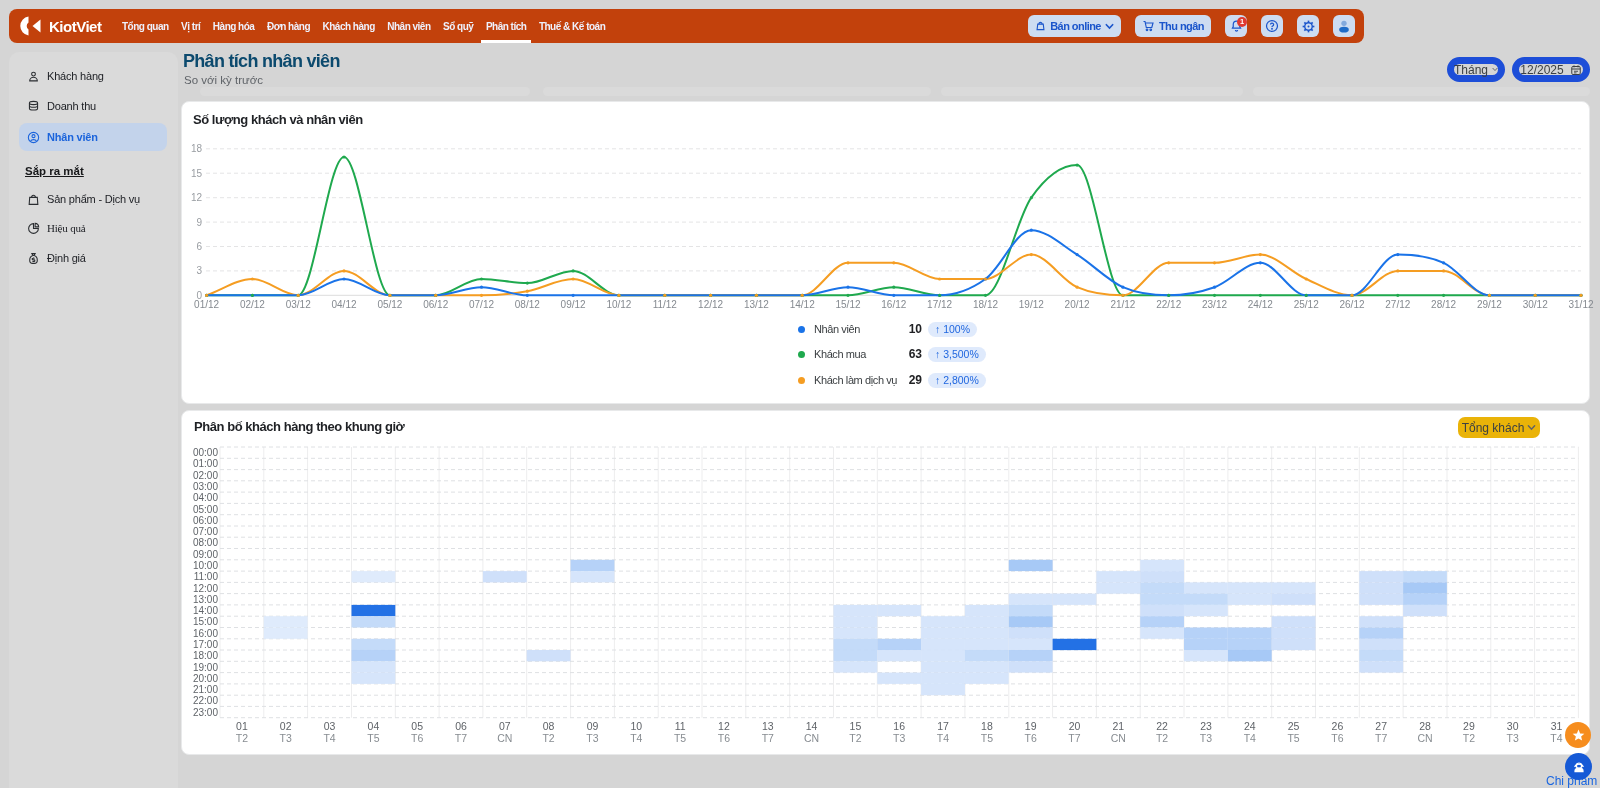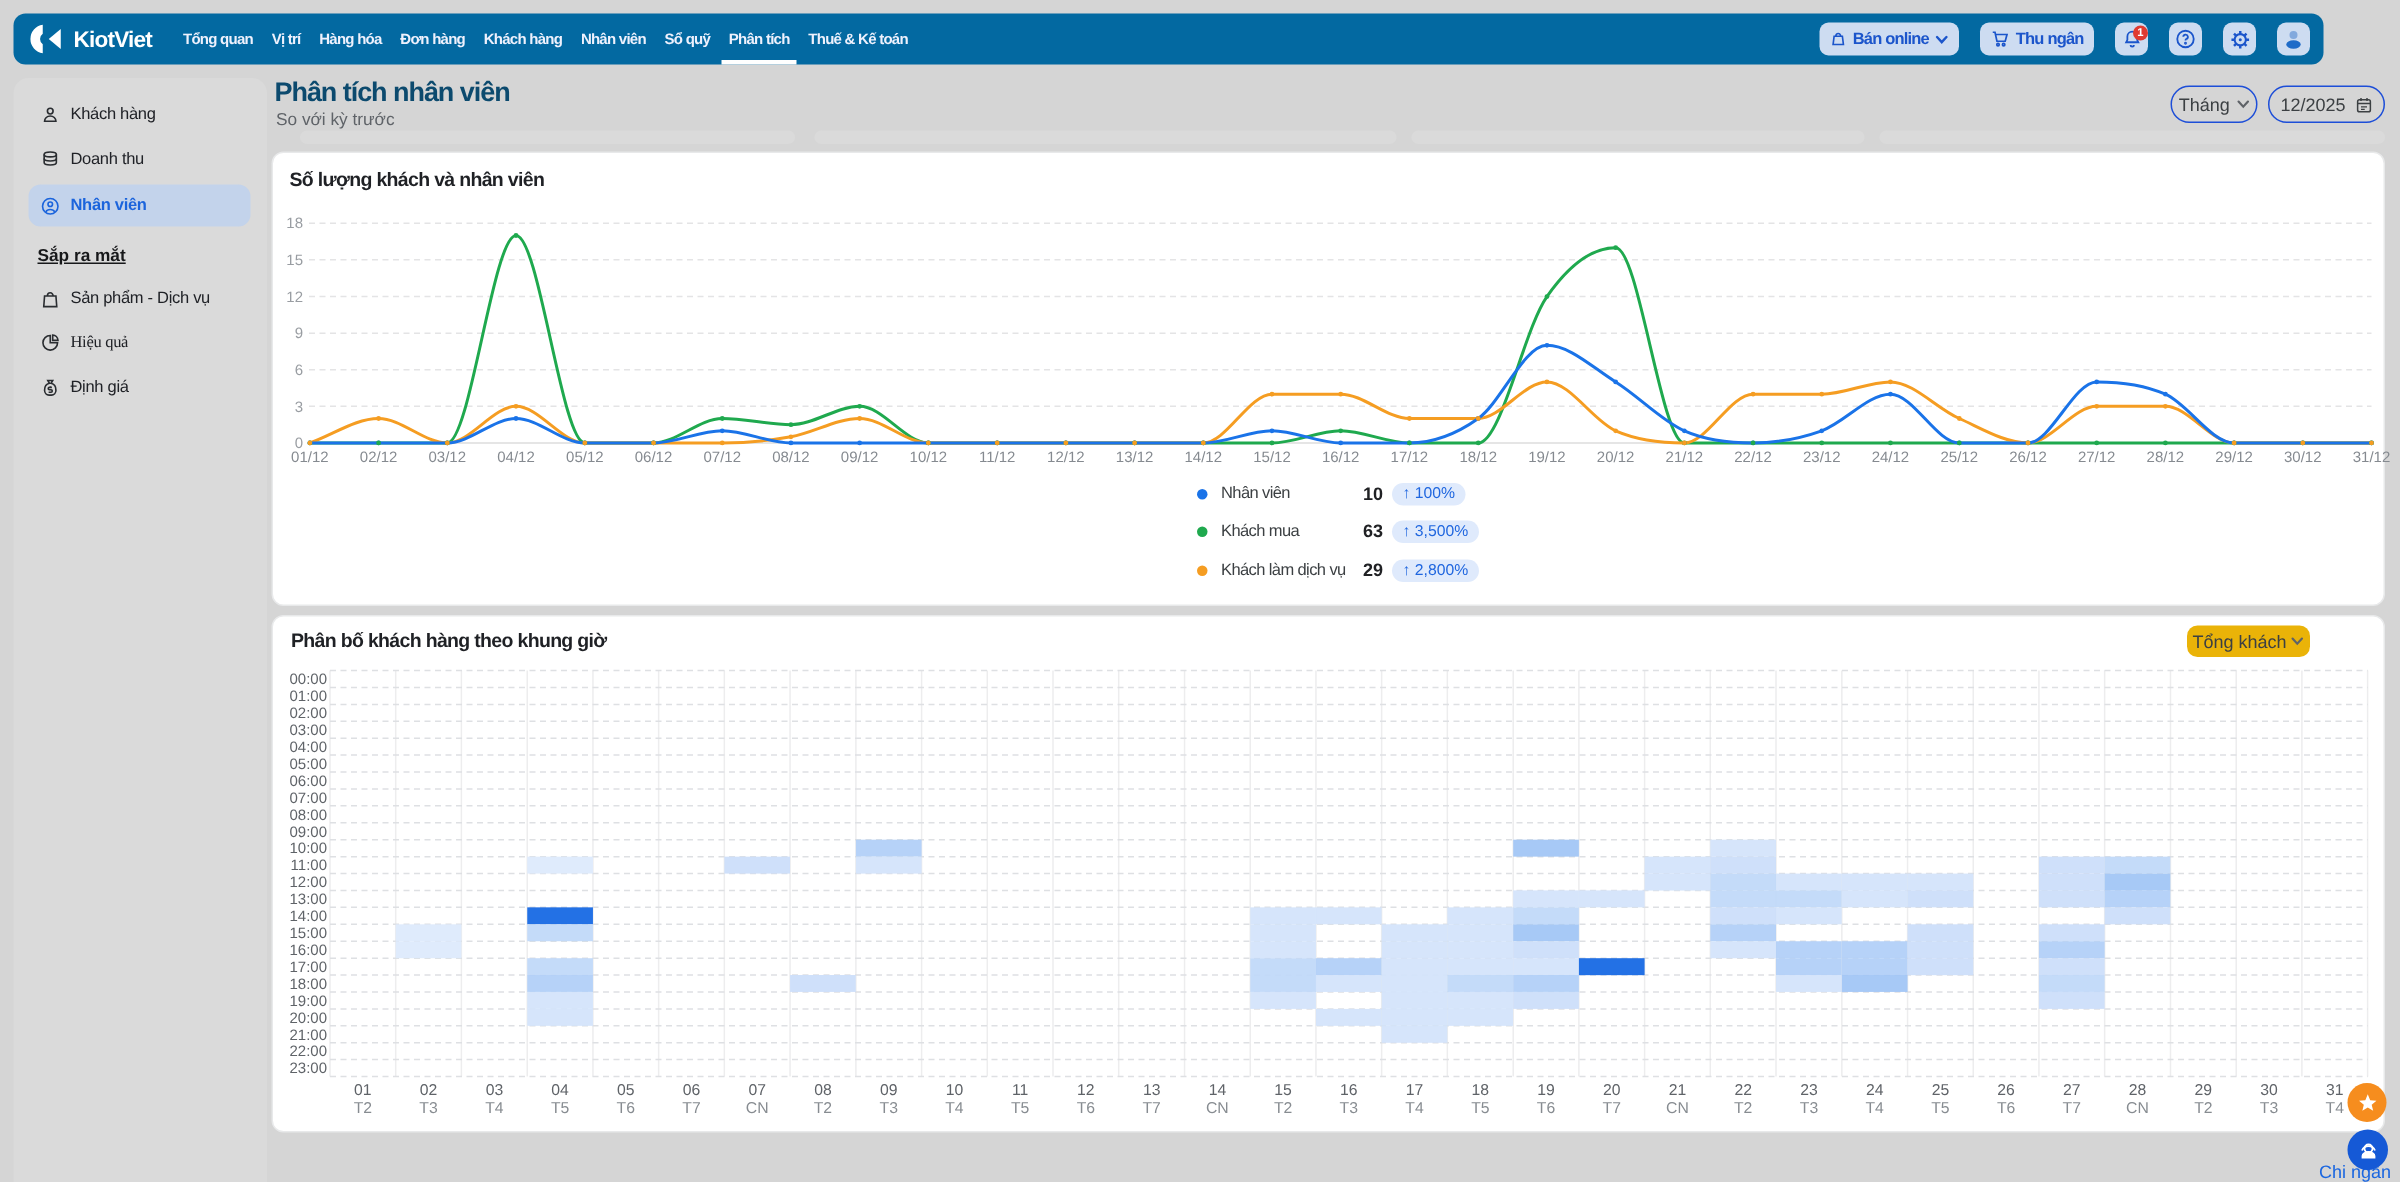--- a/index.html
+++ b/index.html
@@ -1,21 +1,21 @@
 <!DOCTYPE html>
 <html><head>
 <meta charset="utf-8">
 <style>
   * { margin:0; padding:0; box-sizing:border-box; }
   html,body { width:1600px; height:788px; overflow:hidden; }
   body { background:#d5d5d5; font-family:"Liberation Sans",sans-serif; position:relative; }
   .abs { position:absolute; }
   
-  #nav { position:absolute; left:9px; top:9px; width:1540px; height:34px;
-         background:#0369a1; border-radius:8px; display:flex; align-items:center; }
+  #nav { position:absolute; left:9px; top:9px; width:1355px; height:34px;
+         background:#c2410c; border-radius:8px; display:flex; align-items:center; }
   #logo { display:flex; align-items:center; margin-left:10px; }
   #logotext { color:#fff; font-size:15px; font-weight:bold; margin-left:7px; letter-spacing:-0.5px;}
   #menu { position:absolute; left:113px; top:0; height:34px; display:flex; align-items:center; gap:12.5px; }
   .mi { color:#eef1fd; font-size:10px; font-weight:bold; letter-spacing:-0.5px; position:relative; white-space:nowrap;}
   .mi.act:after { content:""; position:absolute; left:-5px; right:-5px; bottom:-11px; height:3px; background:#fff; }
   #navr { margin-left:auto; display:flex; align-items:center; gap:14px; margin-right:9px; }
   .npill:first-child { padding:0 7px; }
   .npill { height:22px; background:#cddcf1; border-radius:6px; display:flex; align-items:center;
            color:#1b55cb; font-size:11px; letter-spacing:-0.55px; font-weight:bold; padding:0 7px; gap:4px;}
   .nsq { width:22px; height:22px; background:#cddcf1; border-radius:6px; display:flex;
@@ -27,21 +27,21 @@
           border-radius:10px 10px 0 0; }
   .si { position:absolute; left:10px; width:148px; height:28px; display:flex; align-items:center;
         font-size:11px; letter-spacing:-0.2px; color:#202227; gap:7px; padding-left:8px;}
   .si svg { flex:0 0 auto; }
   .si.act { background:#c3d3eb; border-radius:8px; color:#1b64dc; font-weight:bold;}
   .shead { position:absolute; left:16px; font-size:11.5px; font-weight:bold; color:#17181a;}
   
   #h1 { position:absolute; left:183px; top:51px; font-size:18px; font-weight:bold; letter-spacing:-0.7px; color:#0c4a6e;}
   #h1sub { position:absolute; left:184px; top:74px; font-size:11.5px; color:#5f6368;}
   .skel { position:absolute; top:87px; height:9px; background:#dadada; border-radius:5px;}
-  .hpill { position:absolute; top:57px; height:25px; border:1px solid #1d4ed8; border-radius:13px;
+  .hpill { position:absolute; top:57px; height:25px; border:7px solid #1d4ed8; border-radius:13px;
            display:flex; align-items:center; justify-content:center; color:#3c4043; font-size:12px; gap:6px;}
   
   .card { position:absolute; left:181px; width:1409px; background:#fff; border:1px solid #e8e9ea; border-radius:8px;}
   .ctitle { position:absolute; font-size:13px; font-weight:bold; letter-spacing:-0.45px; color:#1f2125;}
   
   .lrow { position:absolute; left:798px; height:14px; display:flex; align-items:center;}
   .ldot { width:7px; height:7px; border-radius:50%; }
   .lname { font-size:11px; letter-spacing:-0.4px; color:#3c4043; margin-left:9px;}
   .lnum { position:absolute; font-size:12px; font-weight:bold; color:#202124; text-align:right; width:22px; left:102px;}
   .lpill { position:absolute; left:130px; height:15px; background:#dfeafc; border-radius:8px; color:#1f66df;
@@ -566,21 +566,21 @@
 <text x="1425.0" y="742" text-anchor="middle" font-size="10.5" fill="#878c91">CN</text>
 <text x="1468.9" y="730" text-anchor="middle" font-size="10.5" fill="#5f6368">29</text>
 <text x="1468.9" y="742" text-anchor="middle" font-size="10.5" fill="#878c91">T2</text>
 <text x="1512.7" y="730" text-anchor="middle" font-size="10.5" fill="#5f6368">30</text>
 <text x="1512.7" y="742" text-anchor="middle" font-size="10.5" fill="#878c91">T3</text>
 <text x="1556.5" y="730" text-anchor="middle" font-size="10.5" fill="#5f6368">31</text>
 <text x="1556.5" y="742" text-anchor="middle" font-size="10.5" fill="#878c91">T4</text>
 </svg>
 
 <div id="b1">Doanh thu theo nhân viên</div>
-<div id="b2">Chi ngân</div>
+<div id="b2">Chi phẩm</div>
 <div class="fab" style="left:1565px;top:722px;width:26px;height:26px;background:#f68d1e;">
  <svg width="15" height="15" viewBox="0 0 24 24">
       <path d="M12 2.5 l2.6 6.2 6.7.5 -5.1 4.4 1.6 6.5 -5.8-3.5 -5.8 3.5 1.6-6.5 -5.1-4.4 6.7-.5 Z" fill="#fff"></path>
     </svg>
 </div>
 <div class="fab" style="left:1565px;top:753px;width:27px;height:27px;background:#1559d6;">
  <svg width="16" height="16" viewBox="0 0 24 24" fill="none" stroke="#fff" stroke-width="1.8">
       <circle cx="12" cy="10" r="4"></circle>
       <path d="M5.5 12 a7 7 0 0 1 13 0"></path>
       <path d="M6 19 h12 v-1.5 a6 4 0 0 0 -12 0 Z" fill="#fff"></path>

